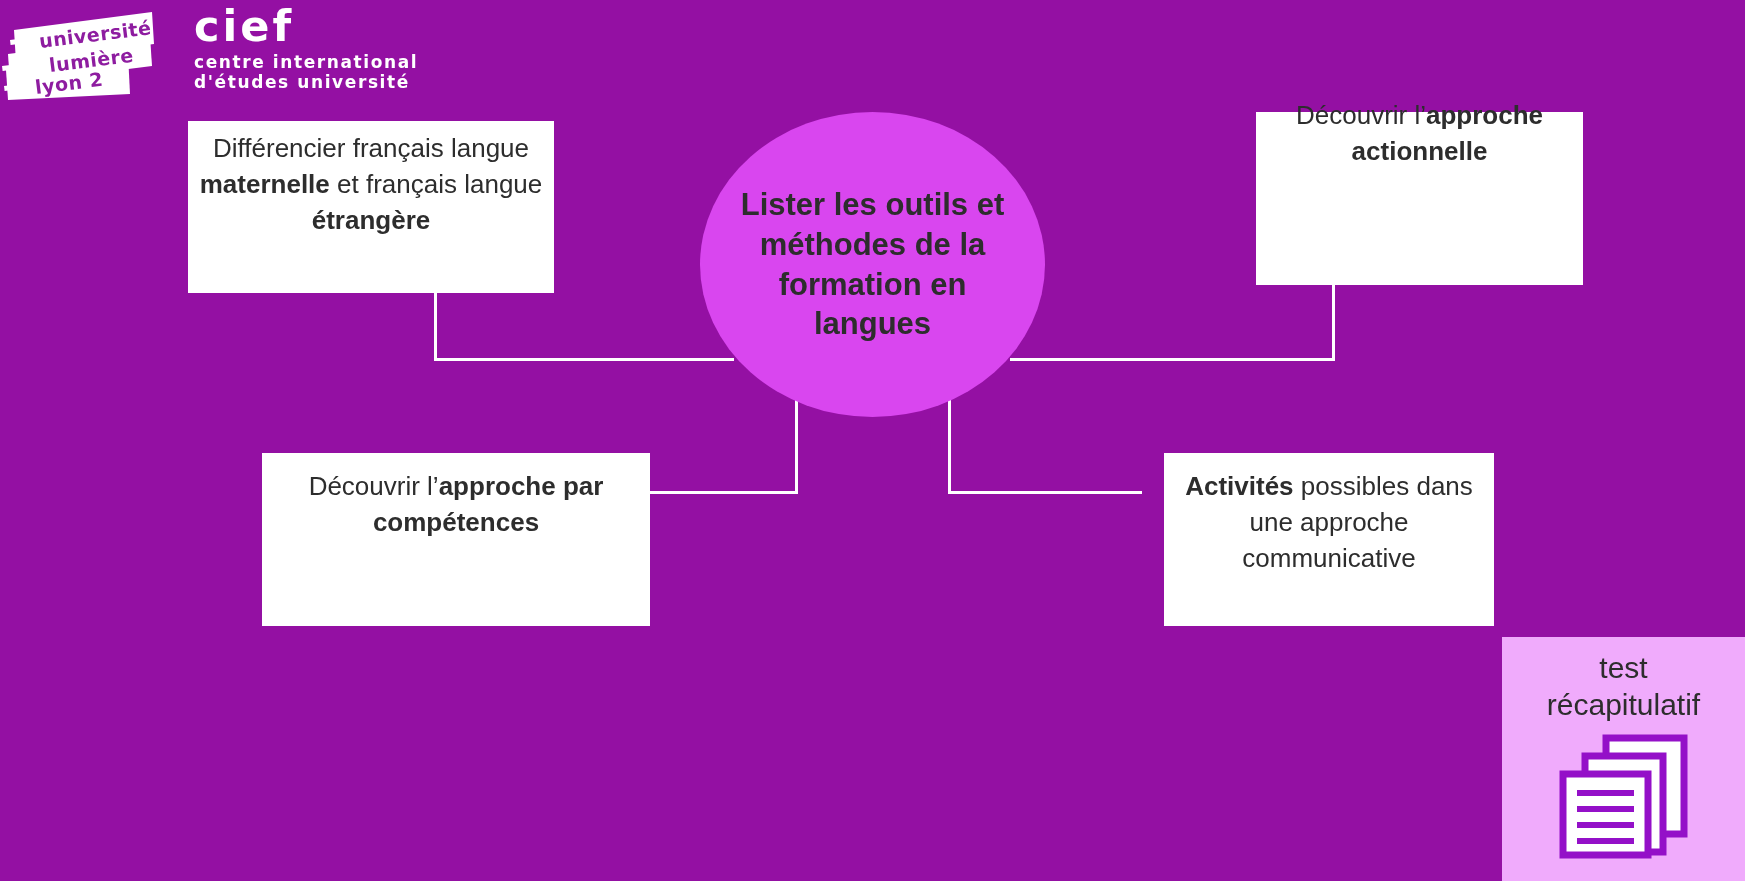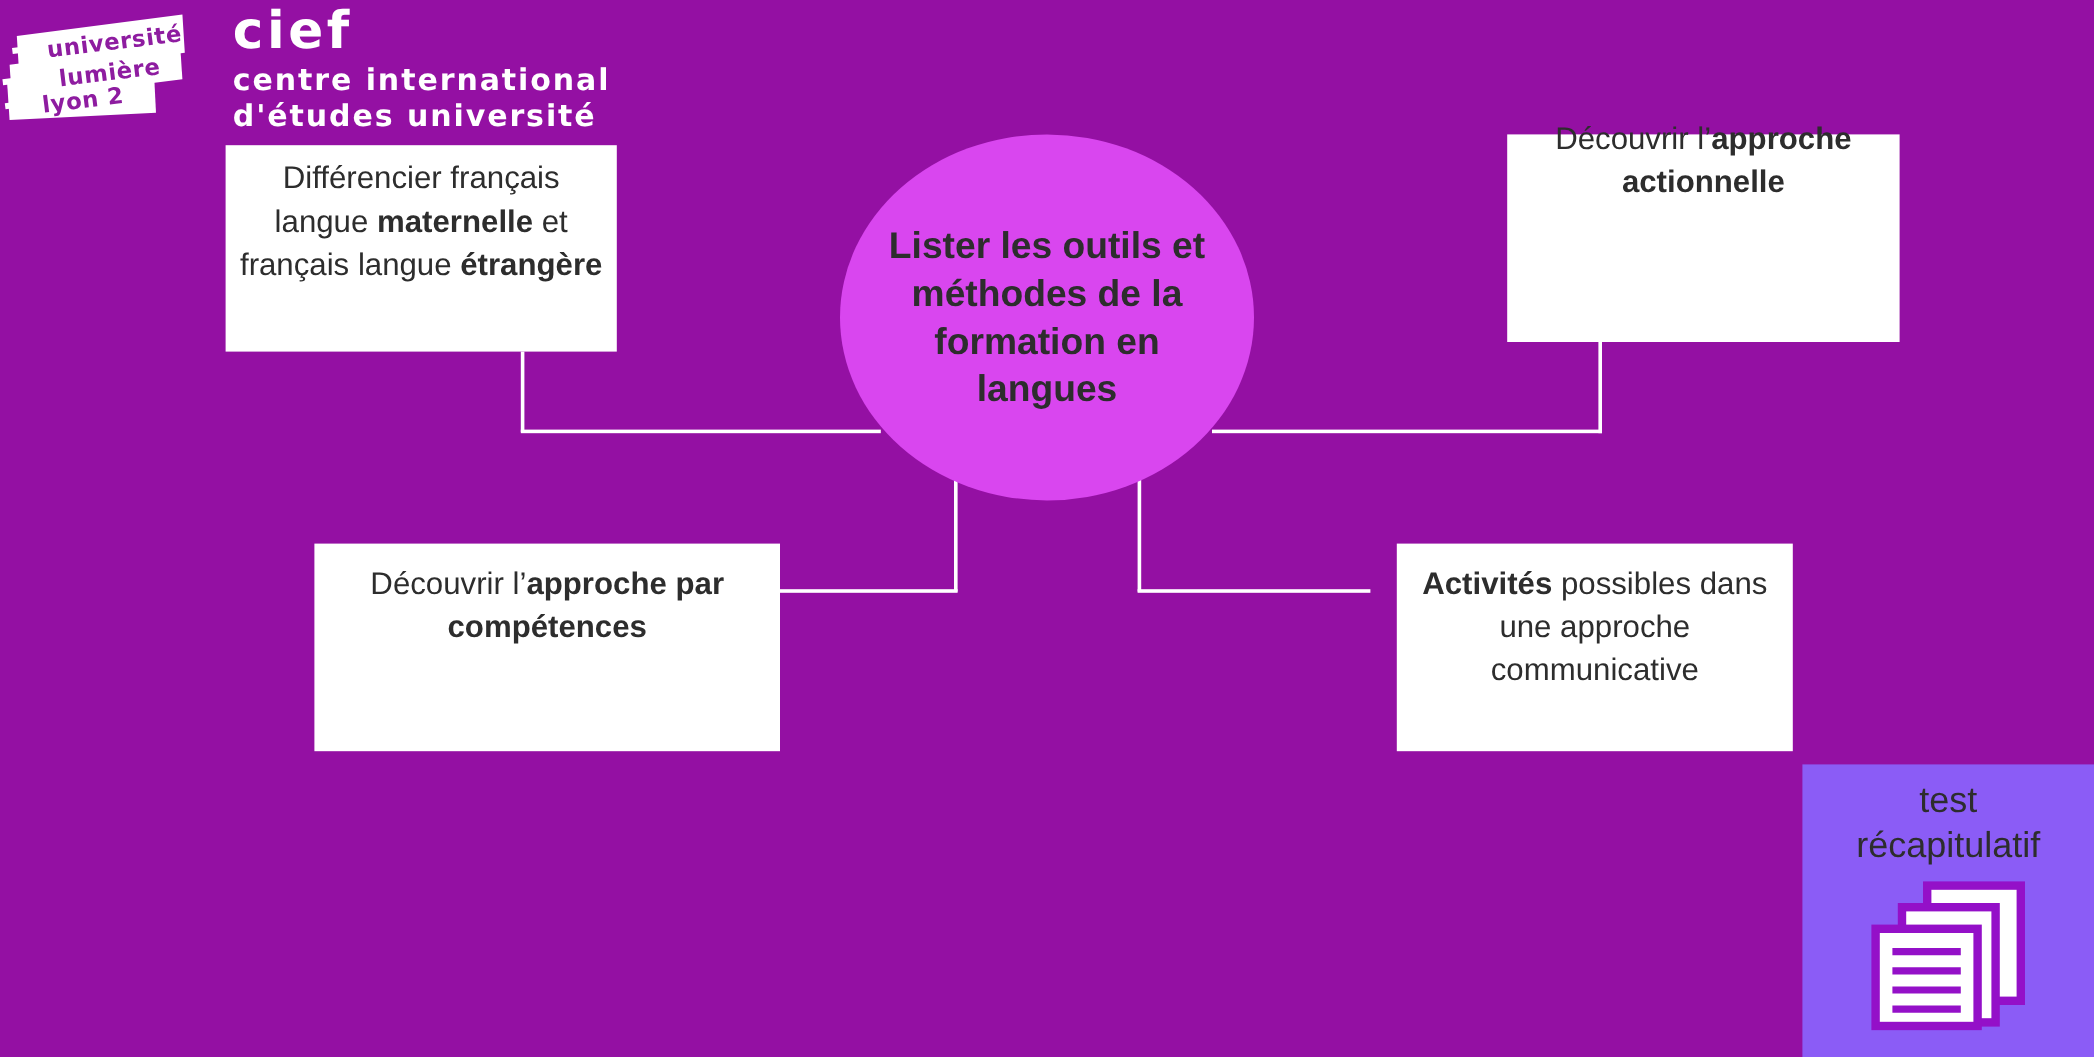--- a/index.html
+++ b/index.html
@@ -45,21 +45,21 @@
   }
   .cief-title {
     font-size: 43px;
     font-weight: 700;
     letter-spacing: 3px;
     line-height: 1.05;
     font-family: "DejaVu Sans", sans-serif;
     font-stretch: normal;
   }
   .cief-sub {
-    font-size: 25px;
+    font-size: 17px;
     font-weight: 700;
     letter-spacing: 1.6px;
     line-height: 1.18;
     margin-top: 3px;
     font-family: "DejaVu Sans", sans-serif;
   }
   .cief-sub div { white-space: nowrap; }
 
   
   .conn {
@@ -105,21 +105,21 @@
     line-height: 1.38;
     color: #2d2d2d;
     text-align: center;
     font-weight: 400;
     padding: 0 8px;
   }
   .node .node-text b { font-weight: 700; }
 
   #node-tl {
     left: 188px; top: 121px;
-    width: 326px; height: 172px;
+    width: 366px; height: 172px;
     align-items: flex-start;
   }
   #node-tl .node-text { padding-top: 10px; }
 
   #node-tr {
     left: 1256px; top: 112px;
     width: 327px; height: 173px;
     align-items: flex-start;
   }
   #node-tr .node-text { margin-top: -14px; }
@@ -139,21 +139,21 @@
   }
   #node-br .node-text { padding-top: 16px; }
 
   
   #test-card {
     position: absolute;
     left: 1502px;
     top: 637px;
     width: 243px;
     height: 244px;
-    background: #8b5cf6;
+    background: #f0abfc;
     z-index: 4;
     display: flex;
     flex-direction: column;
     align-items: center;
   }
   .test-label {
     font-size: 30px;
     line-height: 1.24;
     color: #2d2d2d;
     text-align: center;

